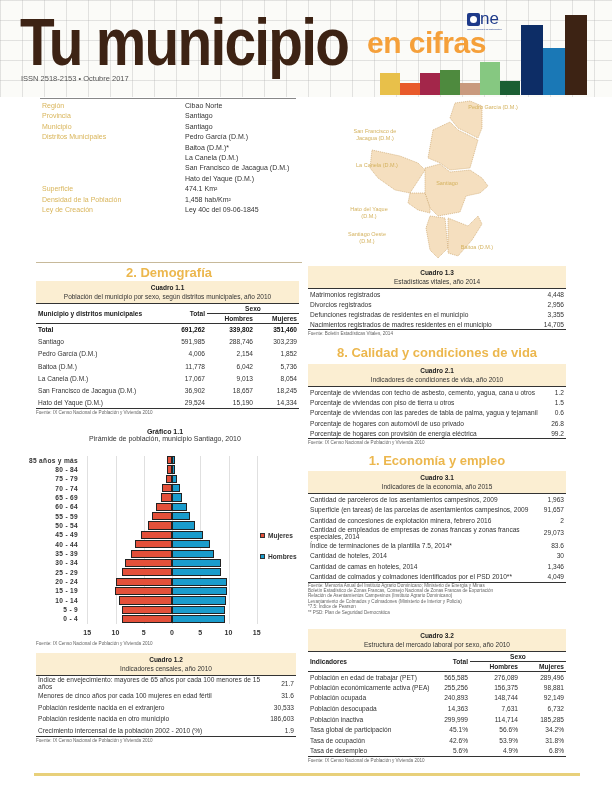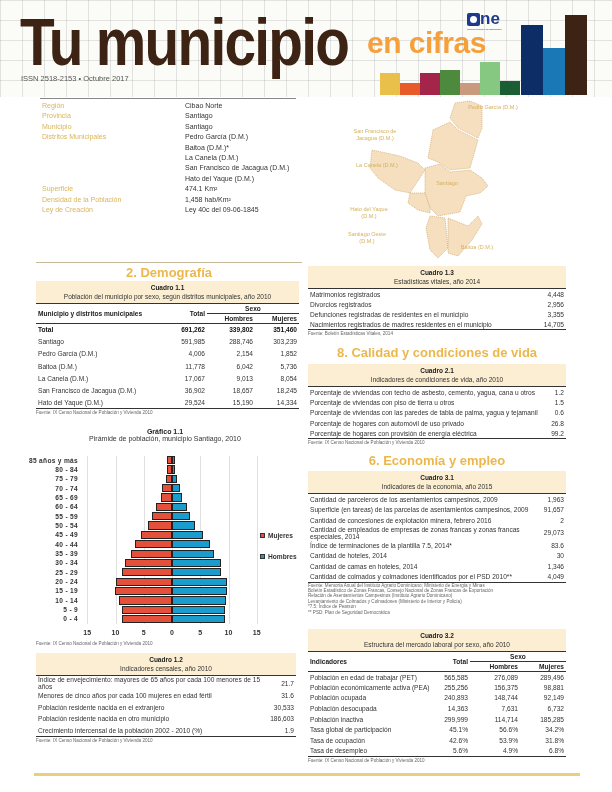--- a/index.html
+++ b/index.html
@@ -15,21 +15,21 @@
     background-size: 22px 20px; }
   .title-main { position: absolute; left: 20px; top: 4px; font-family: "Liberation Sans", sans-serif;
     font-weight: bold; font-size: 66px; letter-spacing: -2px; color: #3d2314; transform: scaleX(0.86);
     transform-origin: left top; line-height: 76px; }
   .title-sub { position: absolute; left: 367px; top: 26px; font-weight: bold; font-size: 30px; color: #f5a03a;
     letter-spacing: -0.5px; }
   .issn { position: absolute; left: 21px; top: 74px; font-size: 7.5px; color: #555; }
   .logo { position: absolute; left: 467px; top: 11px; width: 42px; height: 22px; }
   .logo .o { position: absolute; left: 0; top: 2px; width: 13px; height: 13px; background: #1e3a8a; border-radius: 2px; }
   .logo .o::after { content: ""; position: absolute; left: 3px; top: 3px; width: 7px; height: 7px; border-radius: 50%; background: #fff; }
-  .logo .ne { position: absolute; left: 13px; top: -2px; font-weight: bold; font-size: 17px; color: #1e3a8a; }
+  .logo .ne { position: absolute; left: 13px; top: -2px; font-weight: normal; font-size: 17px; color: #1e3a8a; }
   .logo .tag { position: absolute; left: 0; top: 17px; font-size: 2.5px; color: #1e3a8a; white-space: nowrap; }
   .bars { position: absolute; left: 372px; top: 0; width: 240px; height: 97px; }
   .bar { position: absolute; bottom: 2px; }
   .header-rule { position: absolute; left: 40px; top: 98px; width: 256px; height: 1px; background: #888; }
 
   
   .info { position: absolute; left: 42px; top: 101px; width: 260px; }
   .info-row { display: flex; height: 10.4px; font-size: 7px; line-height: 10.4px; }
   .info-label { width: 143px; color: #d9b55a; }
   .info-value { color: #333; }
@@ -406,21 +406,21 @@
         </tr>
         <tr style="height: 10.4px;">
           <td style="white-space: normal;">Porcentaje de hogares con provisión de energía eléctrica</td>
           <td class="num">99.2</td>
         </tr>
       </tbody>
     </table>
   <div class="source">Fuente: IX Censo Nacional de Población y Vivienda 2010</div>
 </div>
 
-<div class="sec-title" style="left:308px; top:453px; width:258px;">6. Economía y empleo</div>
+<div class="sec-title" style="left:308px; top:453px; width:258px;">1. Economía y empleo</div>
 <div class="tbl-box" style="left:308px; top:471px; width:258px;">
   <div class="tbl-head">
     <div class="num">Cuadro 3.1</div>
     <div class="cap">Indicadores de la economía, año 2015</div>
   </div>
   <table class="tbl-bottom">
       <tbody id="t31">
         <tr style="height: 10.6px;">
           <td style="white-space: normal;">Cantidad de parceleros de los asentamientos campesinos, 2009</td>
           <td class="num">1,963</td>

